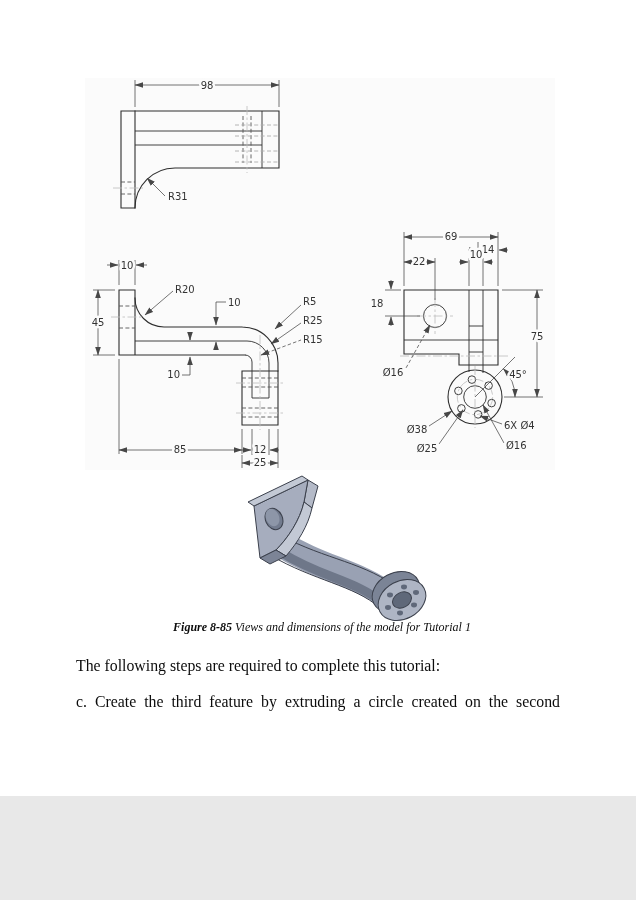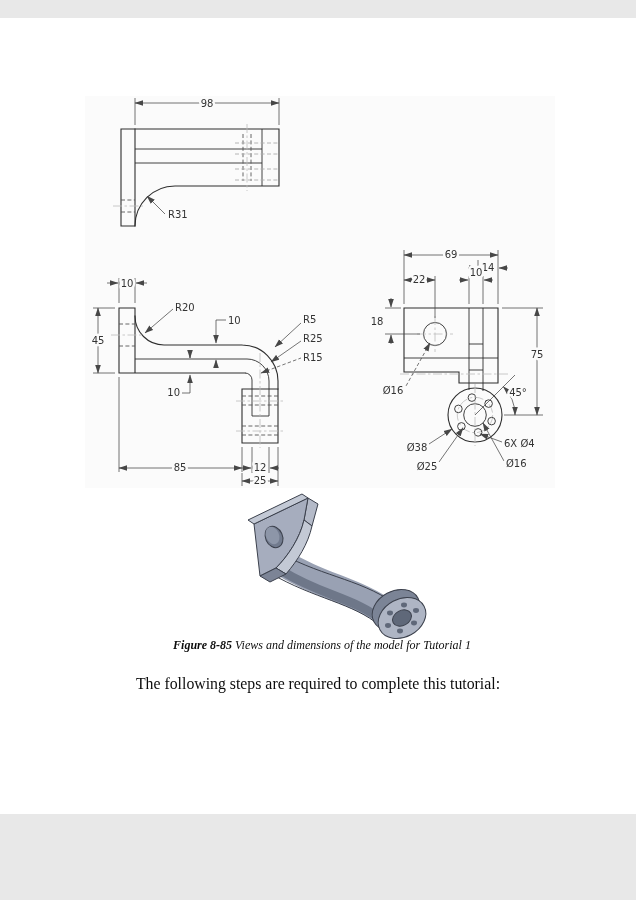--- a/index.html
+++ b/index.html
@@ -1,25 +1,25 @@
 <!DOCTYPE html>
 <html><head>
 <meta charset="utf-8">
 <style>
   html,body{margin:0;padding:0;background:#e8e8e8;}
-  .page{position:relative;width:636px;height:796px;background:#ffffff;margin:18px auto;
+  .page{position:relative;width:636px;height:796px;background:#ffffff;margin:0 auto;
         font-family:"Liberation Serif",serif;color:#111;overflow:hidden;}
   .figwrap{position:absolute;left:85px;top:72px;width:470px;height:400px;}
   .model3d{position:absolute;left:228px;top:474px;width:215px;height:150px;}
   .caption{position:absolute;left:4px;top:620px;width:636px;text-align:center;
            font-style:italic;font-size:12px;color:#0c0c0c;}
   .cap-label{font-weight:bold;}
   .bodytext{position:absolute;left:76px;top:656px;width:484px;font-size:15.8px;
             line-height:20.6px;color:#0c0c0c;}
-  .intro{margin:0 0 15px 0;text-align:center;}
+  .intro{margin:0 0 15px 0;}
   ul.steps{list-style:none;margin:0;padding:0;}
   ul.steps li{text-align:justify;padding-left:17px;text-indent:-17px;margin:0;}
   ul.steps li.last{text-align-last:justify;}
   .pageno{position:absolute;left:0;top:843px;width:636px;text-align:center;
           font-size:17px;color:#0c0c0c;}
   
   .obj{stroke:#2e2e2e;stroke-width:1.1;fill:none;stroke-linecap:square;}
   .objthin{stroke:#2e2e2e;stroke-width:0.9;fill:none;}
   .hid{stroke:#555;stroke-width:0.9;fill:none;stroke-dasharray:4,2.4;}
   .hidg{stroke:#ababab;stroke-width:0.9;fill:none;stroke-dasharray:4,2.4;}
@@ -206,18 +206,19 @@
     </g>
   </svg>
 
   <div class="caption">
     <span class="cap-label">Figure 8-85</span><span> Views and dimensions of the model for Tutorial 1</span>
   </div>
 
   <div class="bodytext">
     <p class="intro">The following steps are required to complete this tutorial:</p>
     <ul class="steps">
+      <li class="last"><span>c.</span><span> Create the third feature by extruding a circle created on the second</span></li>
     </ul>
   </div>
 
   <div class="pageno">958</div>
 
 </div>
 
 </body></html>

